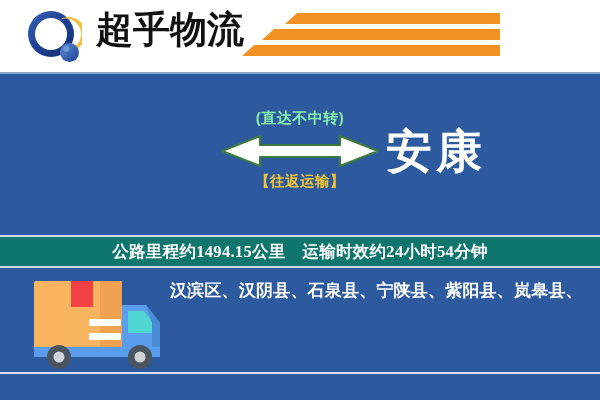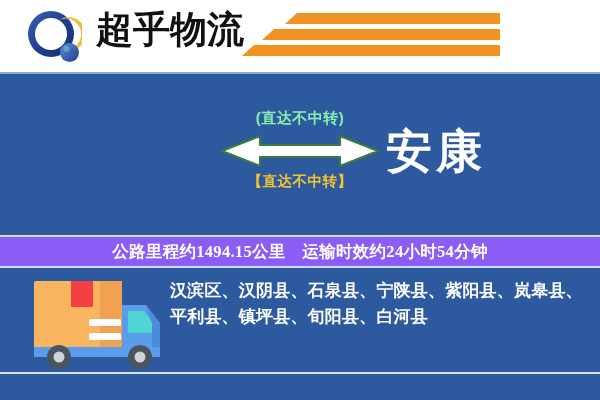--- a/index.html
+++ b/index.html
@@ -132,21 +132,21 @@
     letter-spacing: 0.5px;
     line-height: 20px;
     white-space: nowrap;
   }
 
   
   .infobar {
     position: absolute;
     left: 0; top: 163px;
     width: 600px; height: 33px;
-    background: #8b5cf6;
+    background: #0f766e;
     border-top: 2px solid #cfd9e8;
     border-bottom: 2px solid #cfd9e8;
     box-sizing: border-box;
     display: flex;
     align-items: center;
     justify-content: center;
   }
   .infobar-text {
     font-family: "Liberation Serif", "DejaVu Serif", serif;
     font-size: 16.5px;
@@ -239,21 +239,21 @@
 
       <div class="mid">
         <div class="mid-top">(直达不中转)</div>
 
         <div class="arrow-wrap">
           <svg width="160" height="34" viewBox="0 0 160 34">
             <path d="M2 17 L40 2 L40 11 L120 11 L120 2 L158 17 L120 32 L120 23 L40 23 L40 32 Z" fill="#ffffff" stroke="#3d7a3d" stroke-width="2.2" stroke-linejoin="round"></path>
           </svg>
         </div>
 
-        <div class="mid-bottom">【直达不中转】</div>
+        <div class="mid-bottom">【往返运输】</div>
       </div>
 
       <div class="city dest">安康</div>
     </div>
 
     <div class="infobar">
       <span class="infobar-text">公路里程约1494.15公里　运输时效约24小时54分钟</span>
     </div>
 
     <div class="coverage">
@@ -277,21 +277,20 @@
 
           <circle cx="31" cy="80" r="12" fill="#4a5560"></circle>
           <circle cx="31" cy="80" r="5.5" fill="#cfd4d8"></circle>
           <circle cx="112" cy="80" r="12" fill="#4a5560"></circle>
           <circle cx="112" cy="80" r="5.5" fill="#cfd4d8"></circle>
         </svg>
       </div>
 
       <div class="areas">
         <div>汉滨区、汉阴县、石泉县、宁陕县、紫阳县、岚皋县、</div>
-        <div>平利县、镇坪县、旬阳县、白河县</div>
       </div>
     </div>
 
     <div class="divider"></div>
     <div class="footer-space"></div>
   </div>
 
 </div>
 
 </body></html>

